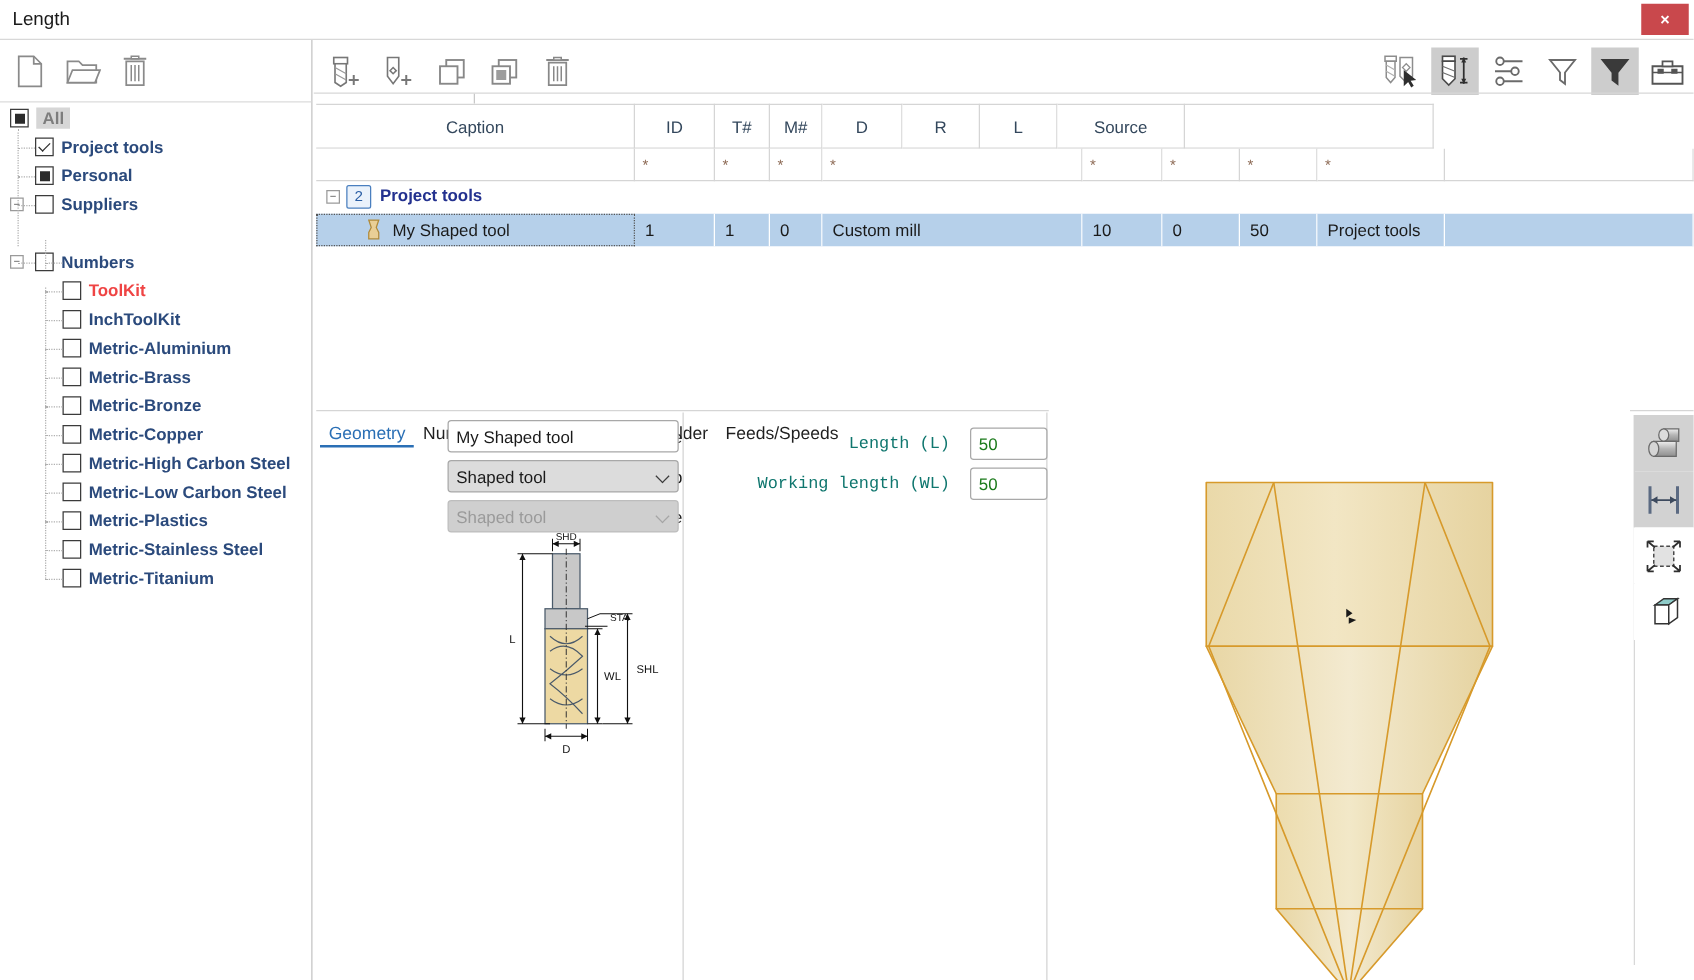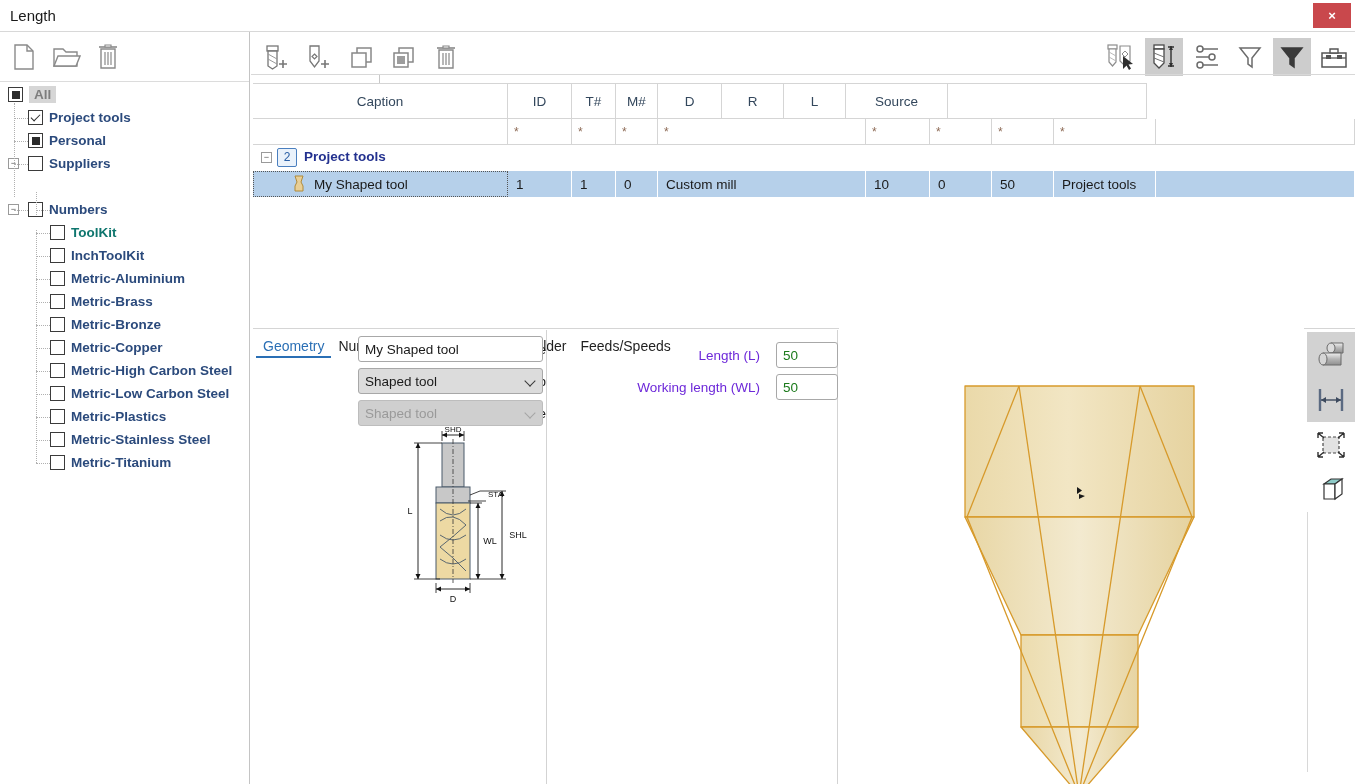--- a/index.html
+++ b/index.html
@@ -61,21 +61,21 @@
     display: flex; align-items: center; justify-content: center;
   }
   .cb-sq { width: 8px; height: 8px; background: #2b2b2b; }
   .cb-ck {
     width: 9px; height: 5px; border-left: 1.6px solid #2b2b2b;
     border-bottom: 1.6px solid #2b2b2b; transform: rotate(-45deg);
     margin-bottom: 3px;
   }
   .tw-label { position: absolute; font-size: 13.5px; color: #3e3e3e; white-space: nowrap; font-weight: bold; }
   .tw-label.blue { color: #2b4a7c; }
-  .tw-label.bold { font-weight: bold; color: #0f766e; text-align: right; }
+  .tw-label.bold { font-weight: bold; color: #ef4444; text-align: right; }
   .tw-label.gray-hl {
     color: #7d7d7d; background: #d6d6d6; padding: 1px 5px;
   }
   .dotline-v {
     position: absolute; width: 0; border-left: 1px dotted #b0b0b0;
   }
   .dotline-h {
     position: absolute; height: 0; border-top: 1px dotted #b0b0b0;
   }
 
@@ -171,21 +171,21 @@
     transform: rotate(45deg);
   }
   .fcaret.dim { border-color: #a5a5a5; }
 
   #diagram { position: absolute; left: 390px; top: 425px; width: 150px; height: 180px; }
 
   #vdiv1 { position: absolute; left: 546px; top: 330px; width: 1px; height: 454px; background: #d3d3d3; }
   #vdiv2 { position: absolute; left: 837px; top: 330px; width: 1px; height: 454px; background: #d3d3d3; }
 
   #numcol { position: absolute; left: 600px; top: 330px; width: 230px; }
-  .nlabel { position: absolute; font-size: 13.5px; color: #6d28d9; text-align: right; white-space: nowrap; right: 0; }
+  .nlabel { position: absolute; font-size: 13.5px; color: #0f766e; text-align: right; white-space: nowrap; right: 0; font-family: Liberation Mono, monospace; }
   .ntext {
     position: absolute; height: 26px; width: 62px; border: 1px solid #a8a8a8; border-radius: 3px;
     background: #ffffff; display: flex; align-items: center; padding-left: 6px;
     font-size: 13.5px; color: #1b7a1b;
   }
 
   
   #viewport { position: absolute; left: 839px; top: 297px; width: 465px; height: 487px; background: #ffffff; }
   #viewtools { position: absolute; left: 1307px; top: 332px; width: 48px; }
   .vt-btn {

